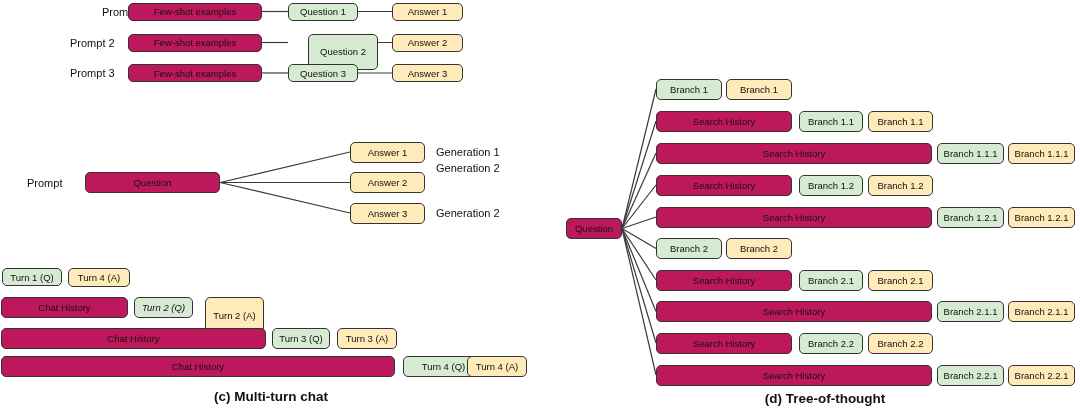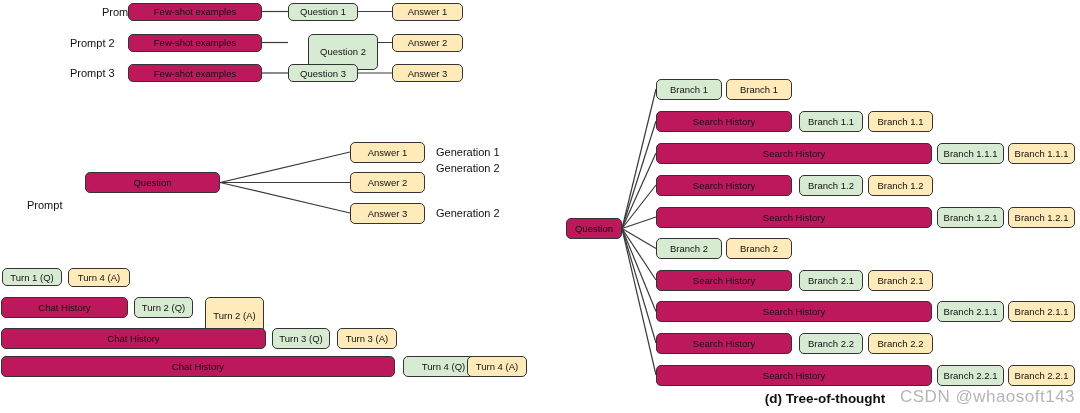--- a/index.html
+++ b/index.html
@@ -56,46 +56,47 @@
   <div class="box blue" style="left:128px;top:33.5px;width:134px;height:18px;">Few-shot examples</div>
   <div class="box green" style="left:288px;top:33.5px;width:70px;height:36px;margin-left:20px;">Question 2</div>
   <div class="box yellow" style="left:392px;top:33.5px;width:71px;height:18px;">Answer 2</div>
 
   <div class="lbl" style="left:70px;top:64px;height:18px;">Prompt 3</div>
   <div class="box blue" style="left:128px;top:64px;width:134px;height:18px;">Few-shot examples</div>
   <div class="box green" style="left:288px;top:64px;width:70px;height:18px;">Question 3</div>
   <div class="box yellow" style="left:392px;top:64px;width:71px;height:18px;">Answer 3</div>
 
 
-  <div class="lbl" style="left:27px;top:172px;height:21px;margin-top:22px;">Prompt</div>
+  <div class="lbl" style="left:27px;top:172px;height:21px;">Prompt</div>
   <div class="box blue" style="left:85px;top:172px;width:135px;height:21px;">Question</div>
 
   <div class="box yellow" style="left:350px;top:141.5px;width:75px;height:21px;">Answer 1</div>
   <div class="lbl" style="left:436px;top:141.5px;height:21px;">Generation 1</div>
   <div class="box yellow" style="left:350px;top:172px;width:75px;height:21px;">Answer 2</div>
   <div class="lbl" style="left:436px;top:157px;height:21px;">Generation 2</div>
   <div class="box yellow" style="left:350px;top:202.5px;width:75px;height:21px;">Answer 3</div>
   <div class="lbl" style="left:436px;top:202.5px;height:21px;">Generation 2</div>
 
 
   <div class="box green" style="left:2px;top:268px;width:60px;height:18px;">Turn 1 (Q)</div>
   <div class="box yellow" style="left:68px;top:268px;width:62px;height:19px;">Turn 4 (A)</div>
 
   <div class="box blue" style="left:1px;top:297px;width:127px;height:21px;">Chat History</div>
-  <div class="box green" style="left:134px;top:297px;width:59px;height:21px;">Turn 2 (Q)</div>
+  <div class="box green" style="left:134px;top:297px;width:59px;height:21px;font-style:italic;">Turn 2 (Q)</div>
   <div class="box yellow" style="left:205px;top:297px;width:59px;height:36px;">Turn 2 (A)</div>
 
   <div class="box blue" style="left:1px;top:328px;width:265px;height:21px;">Chat History</div>
   <div class="box green" style="left:272px;top:328px;width:58px;height:21px;">Turn 3 (Q)</div>
   <div class="box yellow" style="left:337px;top:328px;width:60px;height:21px;">Turn 3 (A)</div>
 
   <div class="box blue" style="left:1px;top:356px;width:394px;height:21px;">Chat History</div>
   <div class="box green" style="left:403px;top:356px;width:81px;height:21px;">Turn 4 (Q)</div>
   <div class="box yellow" style="left:467px;top:356px;width:60px;height:21px;">Turn 4 (A)</div>
 
+  <div class="cap" style="left:121px;top:389px;">(c) Multi-turn chat</div>
 
   <div class="box blue" style="left:566px;top:218px;width:56px;height:21px;">Question</div>
 
   <div class="box green" style="left:656px;top:78.5px;width:66px;height:21px;">Branch 1</div>
   <div class="box yellow" style="left:726px;top:78.5px;width:66px;height:21px;">Branch 1</div>
 
   <div class="box blue" style="left:656px;top:110.5px;width:136px;height:21px;">Search History</div>
   <div class="box green" style="left:799px;top:110.5px;width:64px;height:21px;">Branch 1.1</div>
   <div class="box yellow" style="left:868px;top:110.5px;width:65px;height:21px;">Branch 1.1</div>
 
@@ -125,15 +126,14 @@
   <div class="box blue" style="left:656px;top:332.5px;width:136px;height:21px;">Search History</div>
   <div class="box green" style="left:799px;top:332.5px;width:64px;height:21px;">Branch 2.2</div>
   <div class="box yellow" style="left:868px;top:332.5px;width:65px;height:21px;">Branch 2.2</div>
 
   <div class="box blue" style="left:656px;top:364.5px;width:276px;height:21px;">Search History</div>
   <div class="box green" style="left:937px;top:364.5px;width:67px;height:21px;">Branch 2.2.1</div>
   <div class="box yellow" style="left:1008px;top:364.5px;width:67px;height:21px;">Branch 2.2.1</div>
 
   <div class="cap" style="left:675px;top:391px;">(d) Tree-of-thought</div>
 
-  <div class="wm" style="left:900px;top:387px;">CSDN @whaosoft143</div>
 
 </div>
 
 </body></html>

